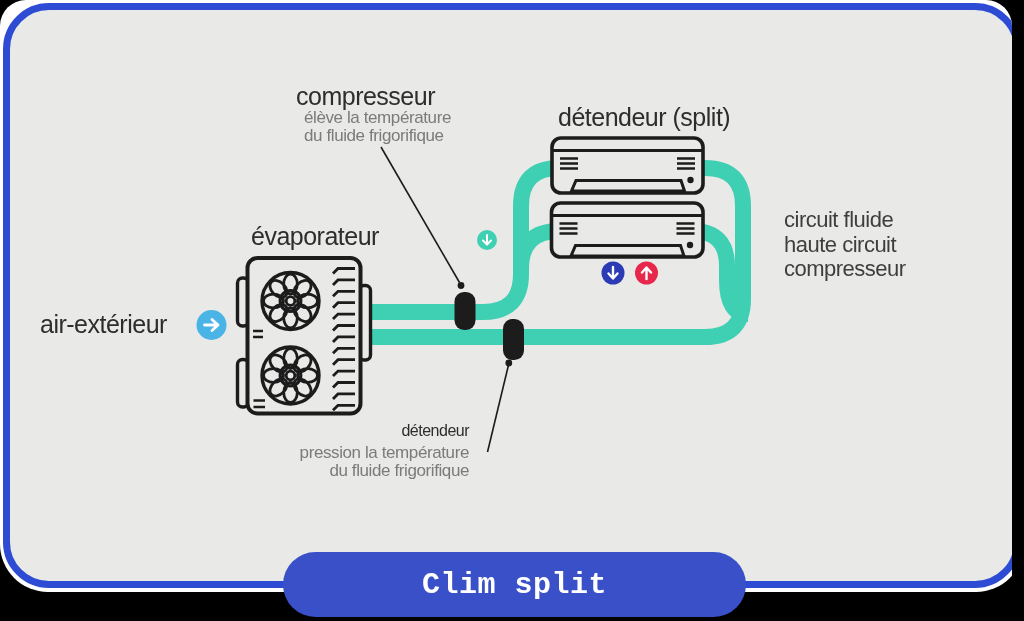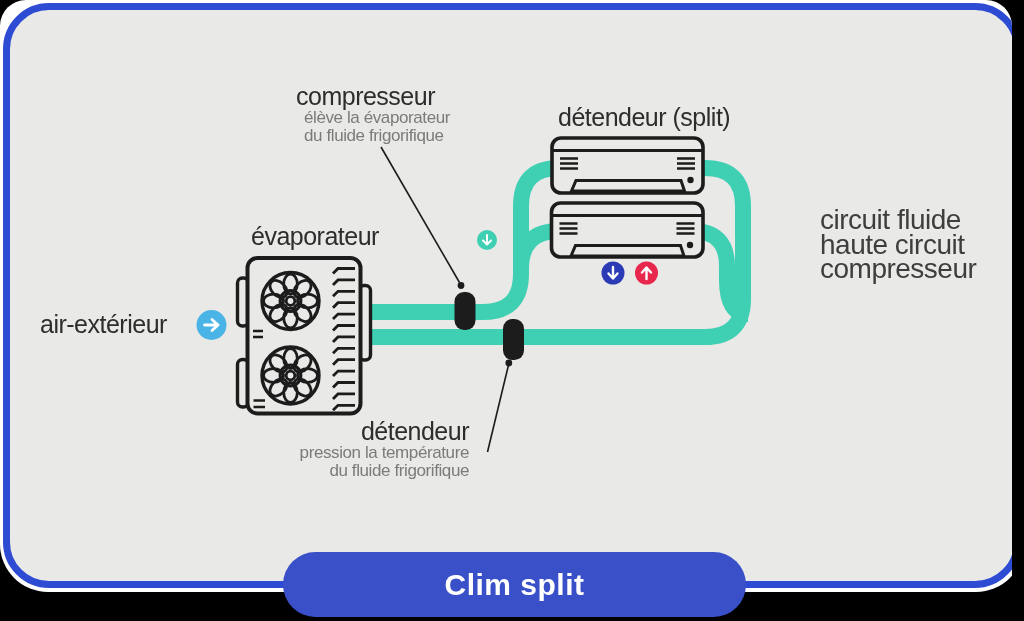--- a/index.html
+++ b/index.html
@@ -21,27 +21,27 @@
 
   
   .lbl{position:absolute;color:var(--text_dark,#2d2d2d);letter-spacing:-0.5px;}
   .lbl .title{font-size:25px;line-height:26px;}
   .lbl .desc{font-size:17px;line-height:17.5px;color:var(--text_gray,#7b7b7b);letter-spacing:-0.4px;}
   .lbl-compressor{left:296px;top:83px;}
   .lbl-compressor .desc{margin-left:8px;}
   .lbl-exchanger{left:558px;top:104px;}
   .lbl-evaporator{left:251px;top:223px;}
   .lbl-air{left:40px;top:311px;}
-  .lbl-circuit{left:784px;top:208px;font-size:28px;line-height:24.5px;color:#3e3e3e;margin-left:36px;}
+  .lbl-circuit{left:784px;top:208px;font-size:22px;line-height:24.5px;color:#3e3e3e;}
   .lbl-valve{right:543px;top:418px;text-align:right;}
-  .lbl-valve .title{font-size:25px;line-height:26px;}
+  .lbl-valve .title{font-size:16px;line-height:26px;}
 
   .badge{position:absolute;left:283px;top:552px;width:463px;height:65px;
          background:var(--badge_blue,#3a50c8);border-radius:33px;
-         display:flex;align-items:center;justify-content:center;}
+         display:flex;align-items:center;justify-content:center;font-family:Liberation Mono, monospace;}
   .badge .badge-text{color:#fff;font-size:30px;font-weight:bold;letter-spacing:.5px;}
 </style>
 </head>
 <body>
 
 <div class="page">
   <div class="sheet"></div>
   <div class="card"></div>
 
   <svg class="diagram" width="1024" height="621" viewBox="0 0 1024 621">
@@ -139,21 +139,21 @@
 
     <g>
       <circle cx="211.5" cy="325" r="15" fill="var(--light_blue,#4ab4e6)"></circle>
       <path class="whitestroke" stroke-width="2.8" d="M204.5 325 H218 M212 319.5 L218 325 L212 330.5"></path>
     </g>
   </svg>
 
   <div class="lbl lbl-compressor">
     <div class="title">compresseur</div>
     <div class="desc">
-      <div>élève la évaporateur</div>
+      <div>élève la température</div>
       <div>du fluide frigorifique</div>
     </div>
   </div>
 
   <div class="lbl lbl-exchanger">
     <div class="title">détendeur (split)</div>
   </div>
 
   <div class="lbl lbl-evaporator">
     <div class="title">évaporateur</div>

